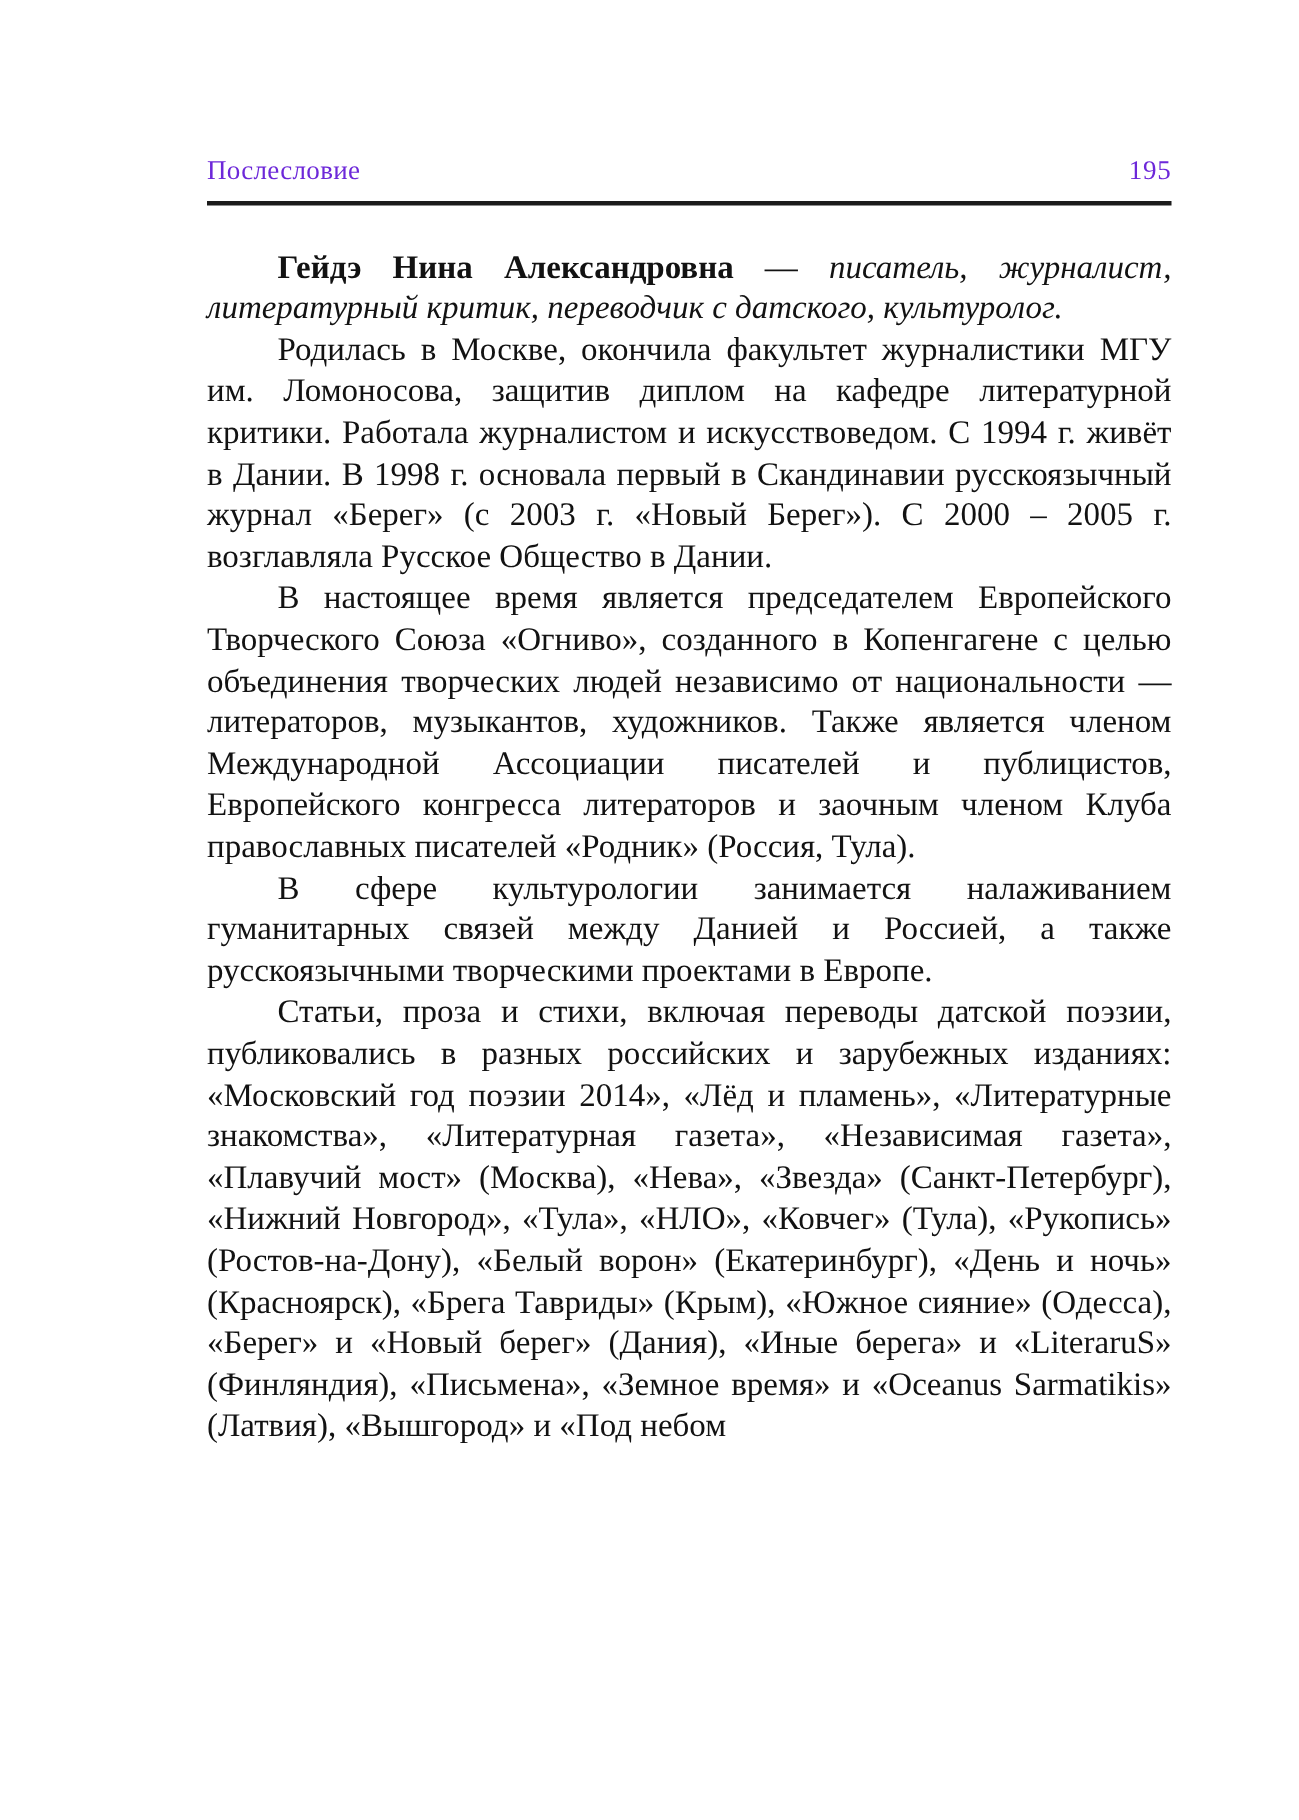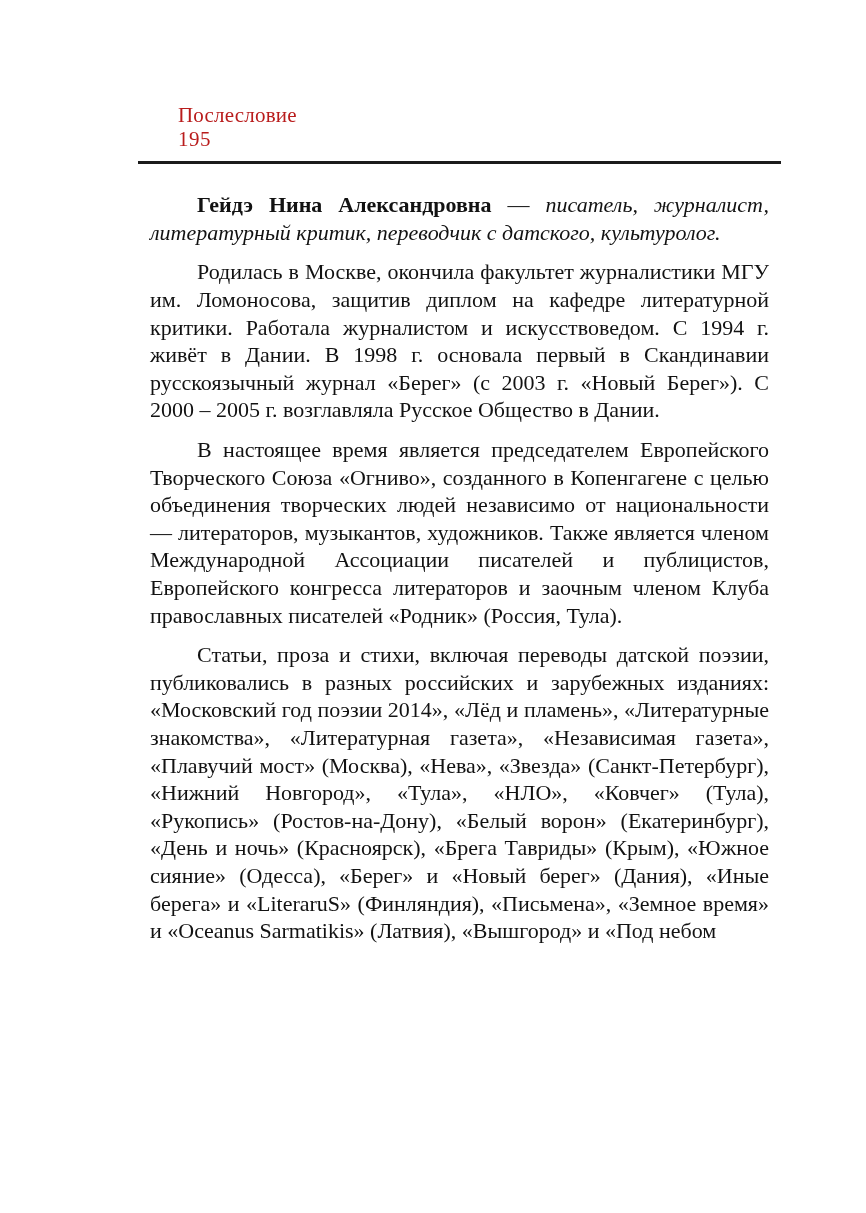--- a/index.html
+++ b/index.html
@@ -18,42 +18,41 @@
     height: 1213px;
     padding: 103px 85px 0 138px;
     background: #ffffff;
     color: #141414;
     font-family: "Liberation Serif", "DejaVu Serif", serif;
   }
   .page-header {
     display: flex;
     justify-content: space-between;
     align-items: baseline;
-    font-size: 21px;
+    font-size: 18px;
     line-height: 1.15;
-    color: #b91c1c;
-    flex-direction: column;
+    color: #6d28d9;
   }
   .running-title { letter-spacing: 0.2px; }
   .page-number { letter-spacing: 0.5px; margin-left: 40px; }
   .header-rule {
     height: 0;
     border-bottom: 3px solid #1b1b1b;
     margin-top: 10px;
   }
   .page-body {
     margin-top: 27px;
     font-size: 22px;
     line-height: 27.6px;
     text-align: justify;
     text-justify: inter-word;
     color: #121212;
   }
   .para {
-    margin: 12px;
+    margin: 0;
     text-indent: 47px;
   }
   .para strong { font-weight: bold; }
   .para em { font-style: italic; }
 </style>
 </head>
 <body>
 
 <div class="page">
 
@@ -65,18 +64,19 @@
   <div class="header-rule"></div>
 
   <main class="page-body">
 
     <p class="para"><strong>Гейдэ Нина Александровна</strong><span> — </span><em>писатель, журналист, литературный критик, переводчик с датского, культуролог.</em></p>
 
     <p class="para">Родилась в Москве, окончила факультет журналистики МГУ им. Ломоносова, защитив диплом на кафедре литературной критики. Работала журналистом и искусствоведом. С 1994 г. живёт в Дании. В 1998 г. основала первый в Скандинавии русскоязычный журнал «Берег» (с 2003 г. «Новый Берег»). С 2000 – 2005 г. возглавляла Русское Общество в Дании.</p>
 
     <p class="para">В настоящее время является председателем Европейского Творческого Союза «Огниво», созданного в Копенгагене с целью объединения творческих людей независимо от национальности — литераторов, музыкантов, художников. Также является членом Международной Ассоциации писателей и публицистов, Европейского конгресса литераторов и заочным членом Клуба православных писателей «Родник» (Россия, Тула).</p>
 
+    <p class="para">В сфере культурологии занимается налаживанием гуманитарных связей между Данией и Россией, а также русскоязычными творческими проектами в Европе.</p>
 
     <p class="para">Статьи, проза и стихи, включая переводы датской поэзии, публиковались в разных российских и зарубежных изданиях: «Московский год поэзии 2014», «Лёд и пламень», «Литературные знакомства», «Литературная газета», «Независимая газета», «Плавучий мост» (Москва), «Нева», «Звезда» (Санкт-Петербург), «Нижний Новгород», «Тула», «НЛО», «Ковчег» (Тула), «Рукопись» (Ростов-на-Дону), «Белый ворон» (Екатеринбург), «День и ночь» (Красноярск), «Брега Тавриды» (Крым), «Южное сияние» (Одесса), «Берег» и «Новый берег» (Дания), «Иные берега» и «LiteraruS» (Финляндия), «Письмена», «Земное время» и «Oceanus Sarmatikis» (Латвия), «Вышгород» и «Под небом</p>
 
   </main>
 
 </div>
 
 </body></html>

